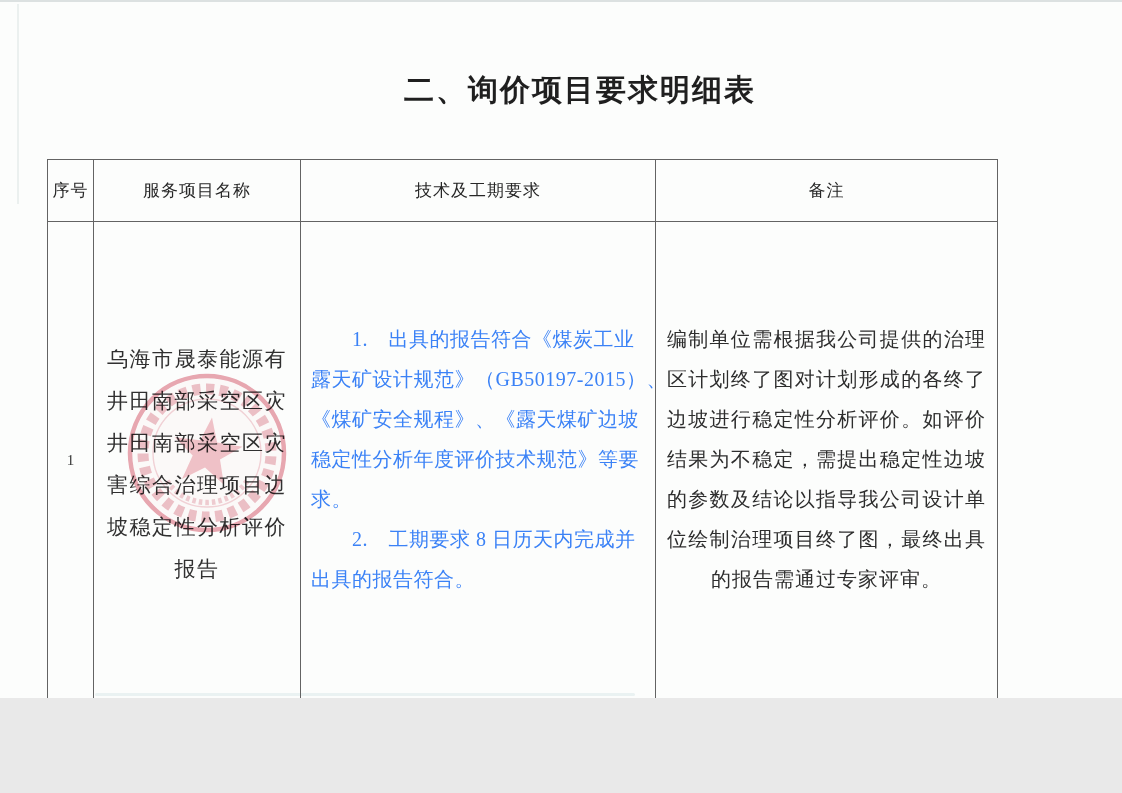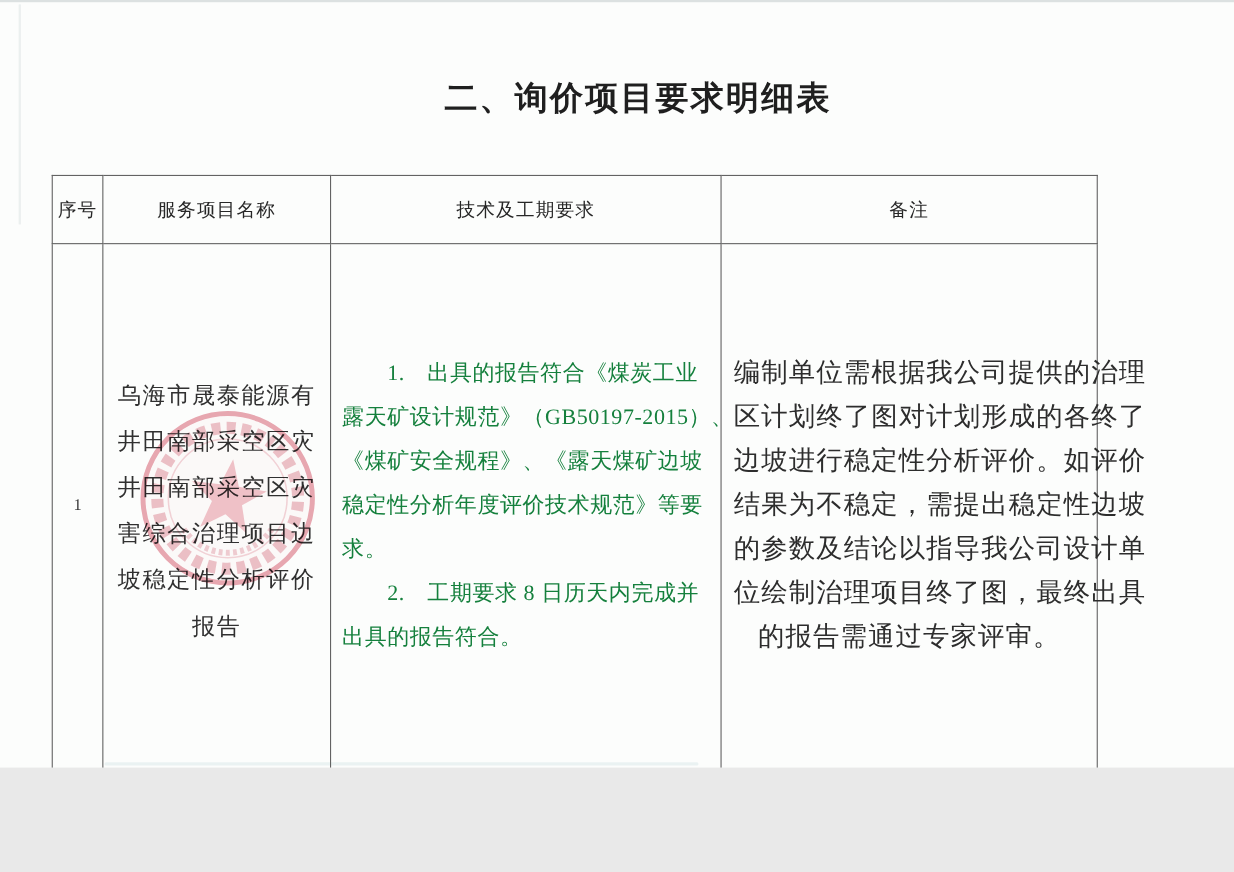--- a/index.html
+++ b/index.html
@@ -53,25 +53,25 @@
 
   .lines { box-sizing:border-box; width:100%; }
   .line { white-space:nowrap; }
 
   td.name-cell .lines { padding:116px 4px 0 4px; }
   td.name-cell .line {
     text-align:center; font-size:21px; line-height:42px; letter-spacing:1.5px; color:#303030;
   }
 
   td.req-cell .lines { padding:97px 10px 0 10px; }
-  td.req-cell .line { font-size:20px; line-height:40px; letter-spacing:.5px; color:#15803d; }
+  td.req-cell .line { font-size:20px; line-height:40px; letter-spacing:.5px; color:#3b82f6; }
 
   td.remark-cell .lines { padding:97px 11px 0 11px; }
   td.remark-cell .line {
-    font-size:24px; line-height:40px; letter-spacing:1px; color:#2d2d2d;
+    font-size:20px; line-height:40px; letter-spacing:1px; color:#2d2d2d;
     text-align:justify; text-align-last:justify;
   }
   td.remark-cell .line:last-child { text-align:left; text-align-last:center; }
 
   
   .seal {
     position:absolute; left:121px; top:370px;
     width:172px; height:170px;
     mix-blend-mode:multiply;
     opacity:.92;

